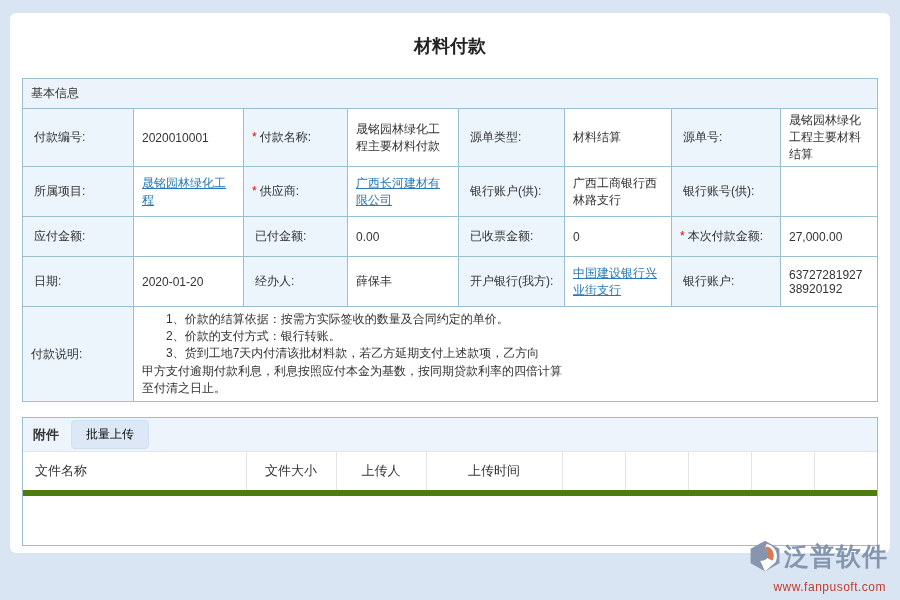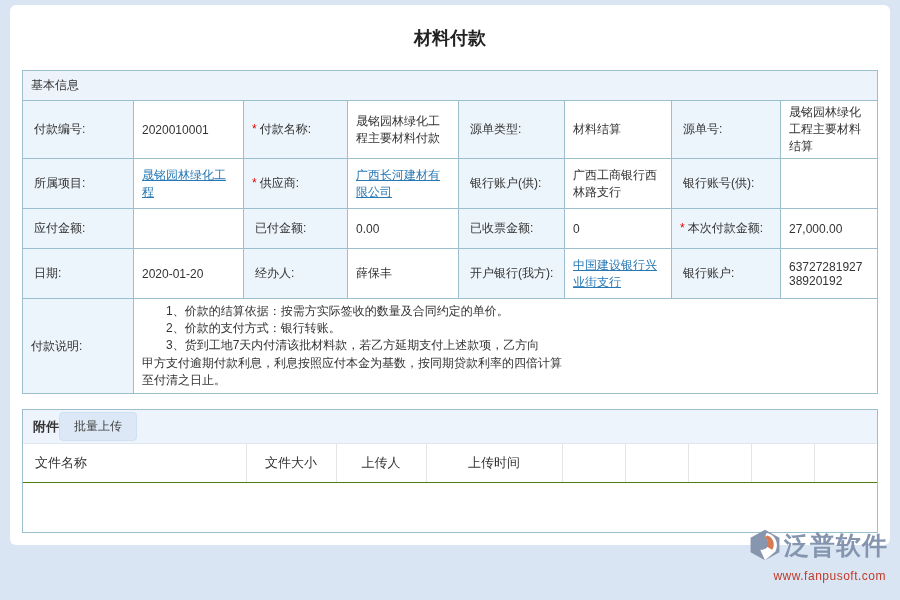--- a/index.html
+++ b/index.html
@@ -2,21 +2,21 @@
 <html><head>
 <meta charset="utf-8">
 <style>
   html,body { margin:0; padding:0; }
   body {
     width:900px; height:600px; position:relative; overflow:hidden;
     background:#d9e5f2;
     font-family:"Liberation Sans","DejaVu Sans",sans-serif;
   }
   .panel {
-    position:absolute; left:10px; top:5px; width:880px; height:540px;
+    position:absolute; left:10px; top:13px; width:880px; height:540px;
     background:#ffffff; border-radius:6px; box-sizing:border-box;
   }
   .title {
     margin:0; padding:21px 0 20px; text-align:center;
     font-size:18px; font-weight:bold; color:#222;
   }
   table.info {
     margin:0 auto; width:856px; border-collapse:collapse; table-layout:fixed;
     font-size:12px; color:#333;
   }
@@ -29,44 +29,44 @@
   .break { word-break:break-all; }
   .desc { white-space:pre-line; line-height:1.42; }
   tr.h1 { height:51px; } tr.h2 { height:50px; } tr.h3 { height:40px; }
   tr.h4 { height:50px; } tr.h5 { height:95px; } tr.hs { height:30px; }
 
   .attach {
     margin:15px auto 0; width:856px; border:1px solid #9bbfce; box-sizing:border-box;
     background:#fff;
   }
   .attach-bar {
-    display:flex; align-items:center; 
+    display:flex; align-items:center; gap:12px;
     background:#eef4fb; padding:4px 10px; height:34px; box-sizing:border-box;
     border-bottom:1px solid #dfe7ef;
   }
   .attach-title { font-weight:bold; font-size:13px; color:#333; }
   .upload-btn {
-    background:#dce8f5; border:1px solid #cfe0ef; color:#404040;
+    background:#dce8f5; border:1px solid #cfe0ef; color:#000000;
     font-size:12px; padding:5px 14px; border-radius:4px; cursor:pointer;
     font-family:inherit;
   }
   table.attach-table {
     width:100%; border-collapse:collapse; table-layout:fixed;
     font-size:13px; color:#333; background:#fff;
   }
   .attach-table th {
     font-weight:normal; height:38px; text-align:center;
-    border-right:1px solid #e4e4e4; border-bottom:1px solid #4d7c0f;
+    border-right:1px solid #e4e4e4; border-bottom:6px solid #4d7c0f;
     padding:0 4px; overflow:hidden; white-space:nowrap;
   }
   .attach-table th:last-child { border-right:none; }
   .attach-table th.first { text-align:left; padding-left:12px; }
   .attach-body { height:49px; background:#fff; }
 
-  .logo { position:absolute; right:12px; bottom:17px; display:flex; flex-direction:column; align-items:flex-end; }
+  .logo { position:absolute; right:12px; bottom:6px; display:flex; flex-direction:column; align-items:flex-end; }
   .logo-row { display:flex; align-items:center; gap:3px; }
   .brand { font-size:25px; color:#8595af; font-weight:bold; letter-spacing:1px; line-height:1; }
   .site { font-size:12px; color:#c23b2a; letter-spacing:0.5px; margin-top:8px; margin-right:2px; }
 </style>
 </head>
 <body>
 
 <div class="panel">
 
   <h1 class="title">材料付款</h1>

